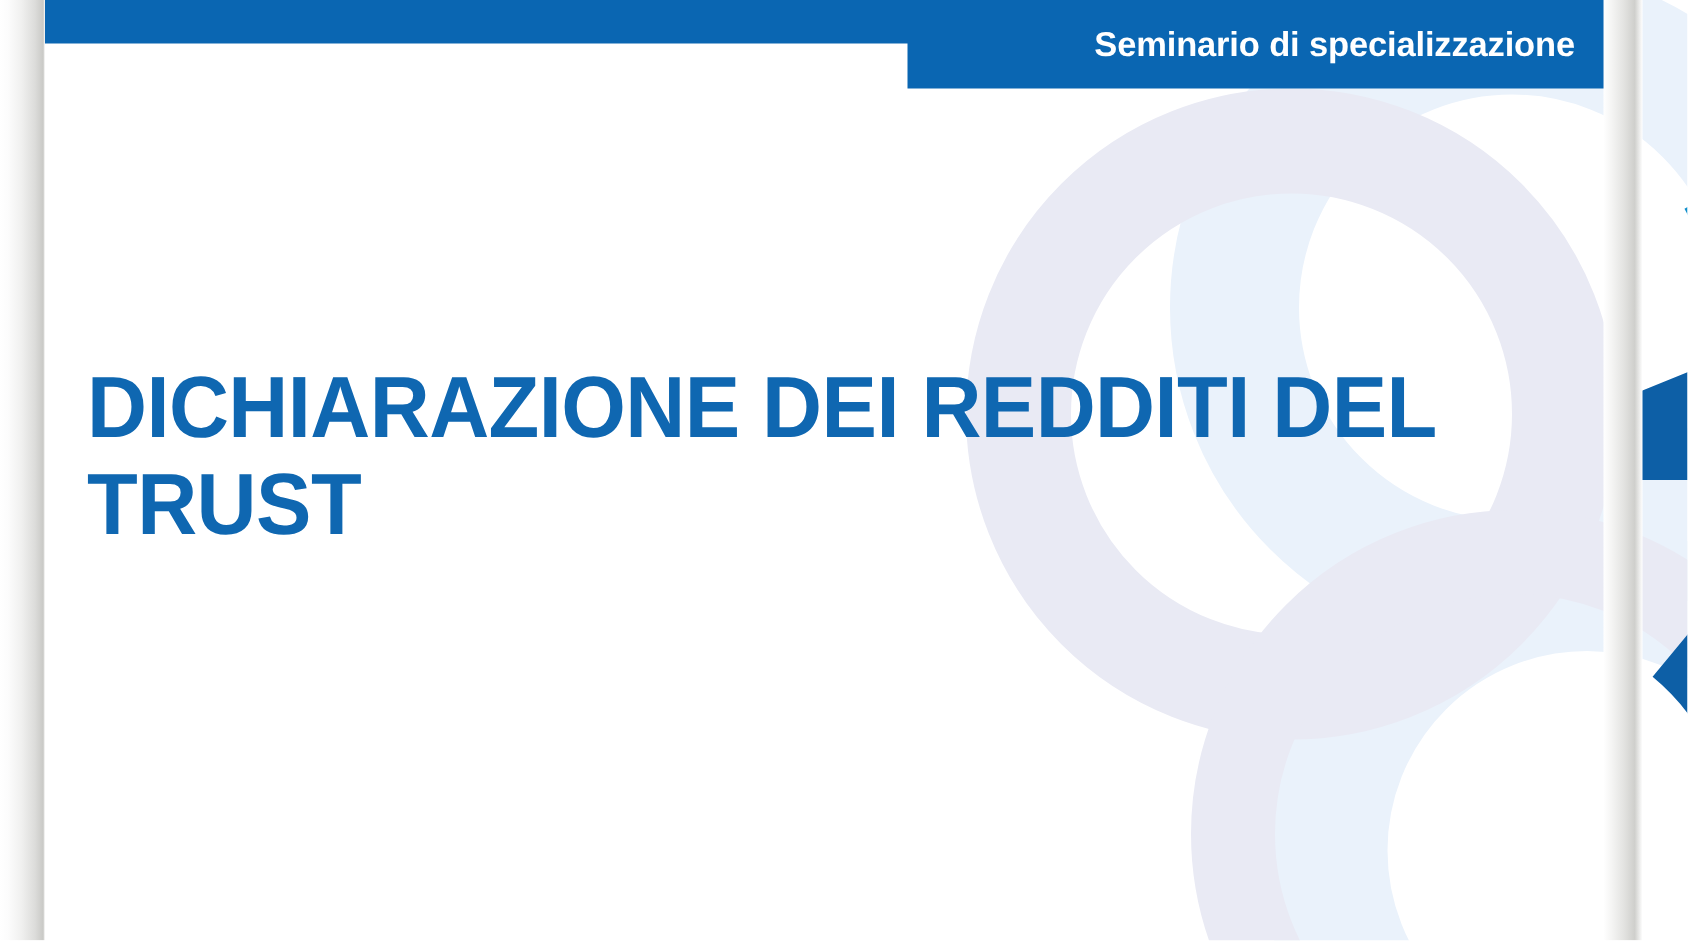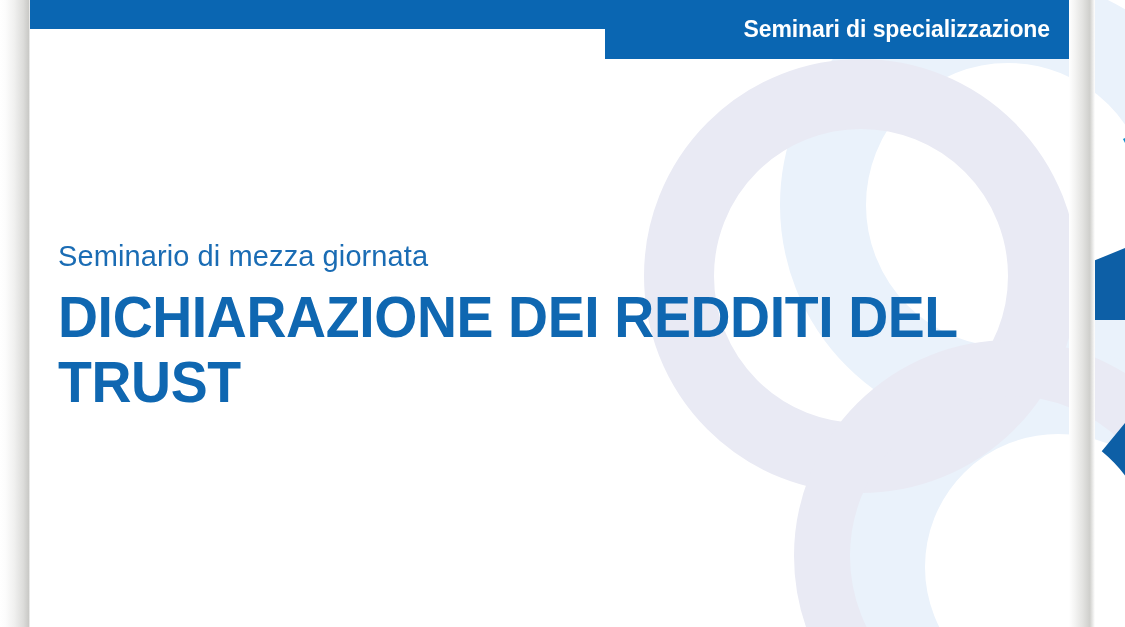--- a/index.html
+++ b/index.html
@@ -143,20 +143,19 @@
 
       <circle cx="1052" cy="571" r="182" fill="none" stroke="#0f8ecb" stroke-width="72" stroke-dasharray="80 2000" stroke-dashoffset="-1005"></circle>
     </g>
   </svg>
 
   <div class="spine-shadow"></div>
   <div class="spine-shadow-right"></div>
 
   <div class="ribbon-thin"></div>
   <div class="ribbon-tall"></div>
-  <div class="ribbon-label">Seminari di specializzazione</div>
+  <div class="ribbon-label">Seminario di specializzazione</div>
 
   <div class="headline-block">
-    <p class="kicker">Seminario di mezza giornata</p>
     <h1 class="headline">DICHIARAZIONE DEI REDDITI DEL TRUST</h1>
   </div>
 
 </div>
 
 </body></html>

